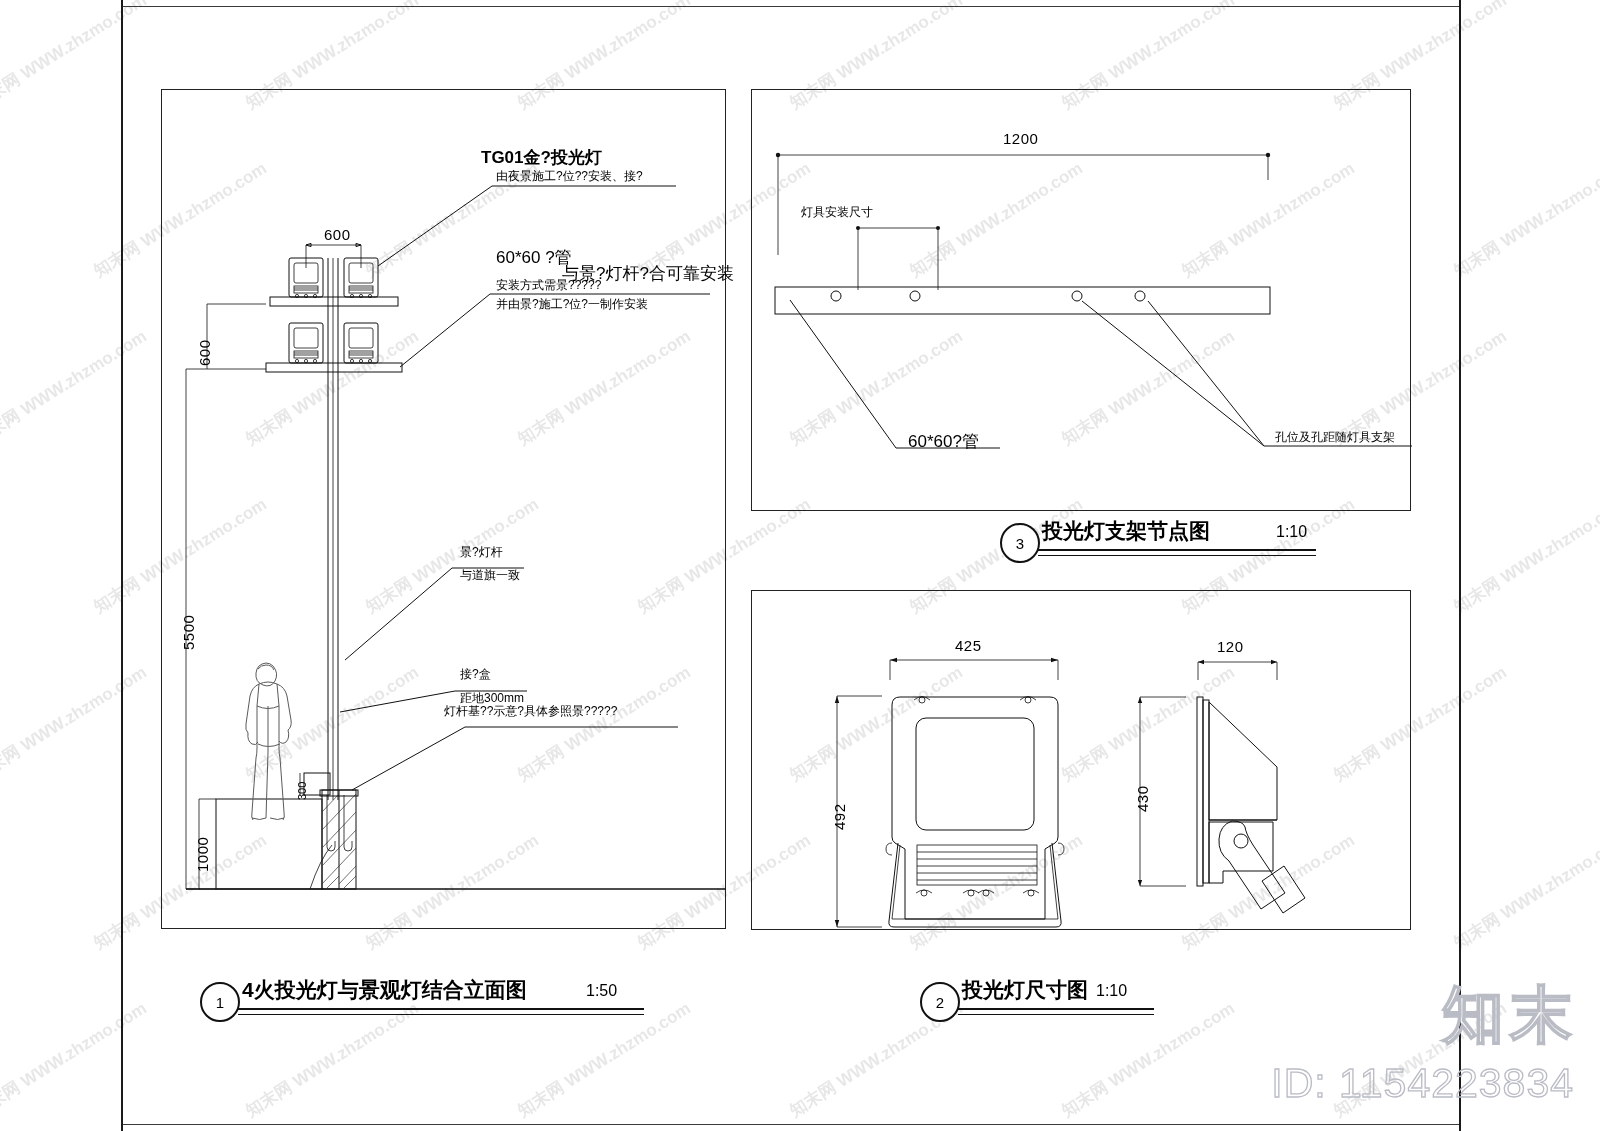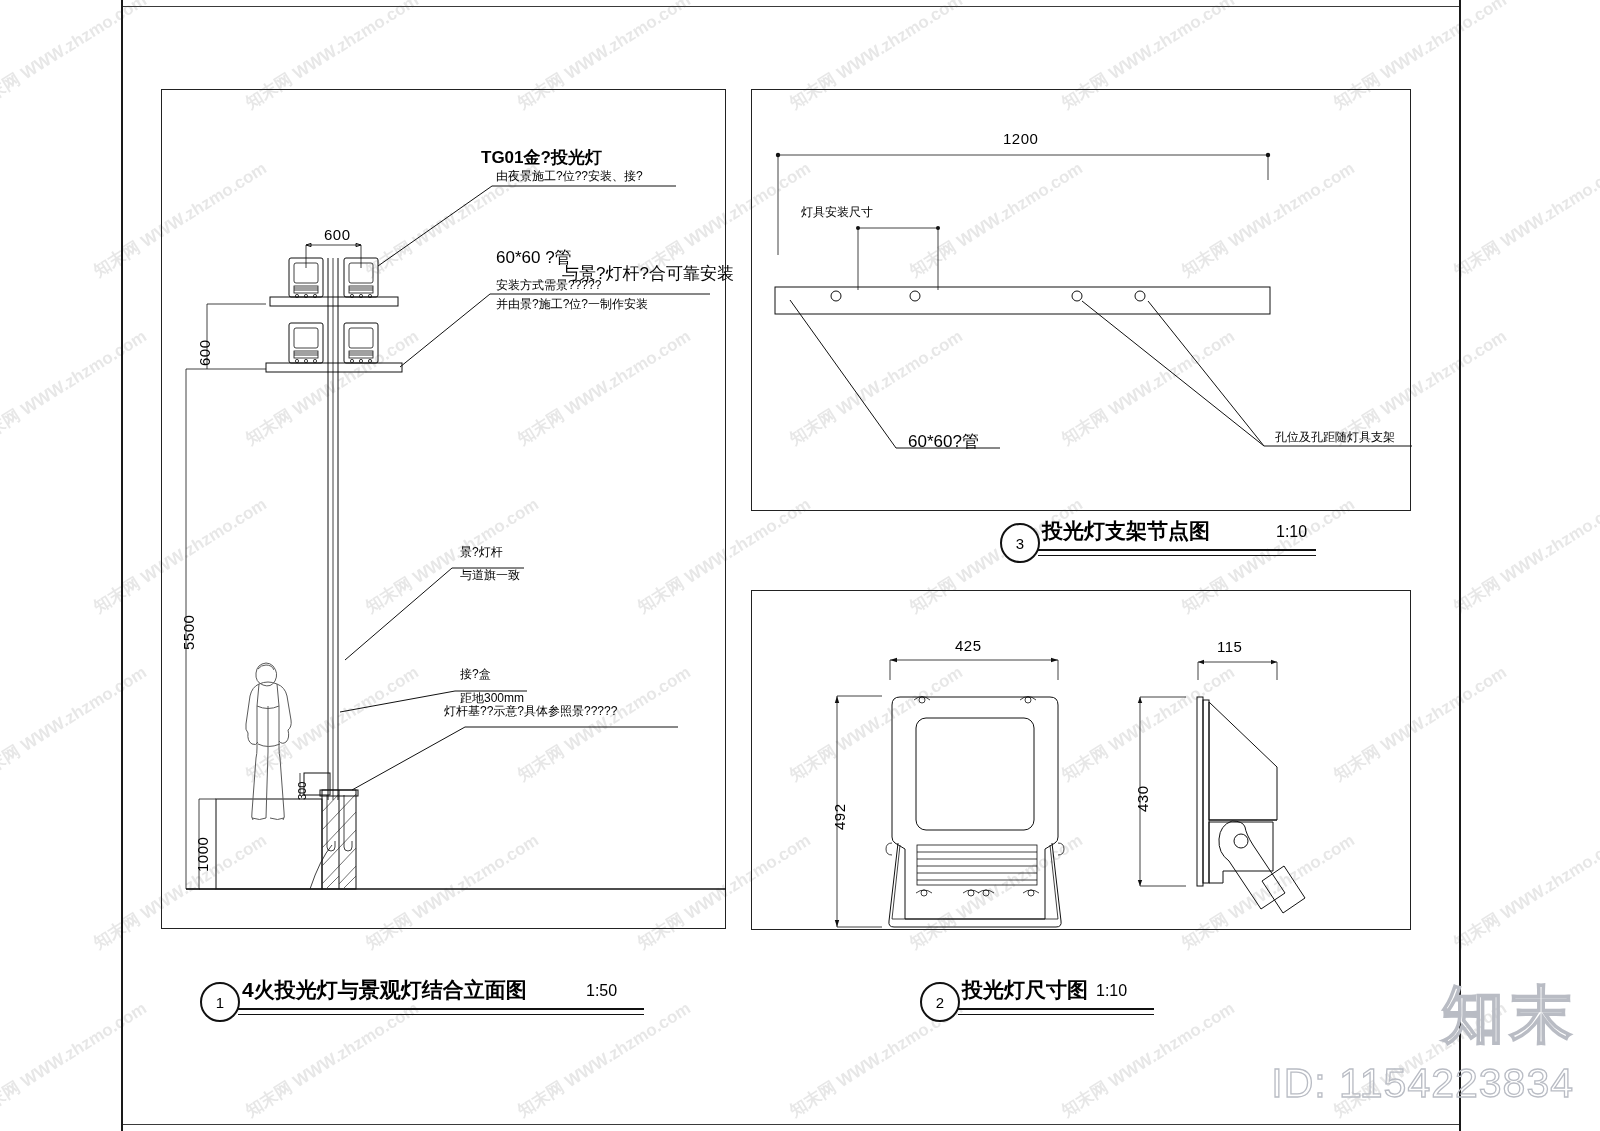--- a/index.html
+++ b/index.html
@@ -441,21 +441,21 @@
     <path class="ln" d="M1209,822 v61 h14 v-12 h50 v-49 z"></path>
 
     <path class="ln" d="M1232,821 q-12,4 -13,18 q-1,14 10,22 l32,48 l24,-16 l-32,-48 q-7,-11 -8,-18 q-2,-6 -13,-6 z"></path>
     <circle class="ln" cx="1241" cy="841" r="7"></circle>
 
     <path class="ln" d="M1262,881 l22,-15 l21,32 l-22,15 z"></path>
   </svg>
 
   <div class="txt dimtxt" style="left:955px; top:637px;">425</div>
   <div class="txt dimtxt dimtxt-v" style="left:831px; top:830px;">492</div>
-  <div class="txt dimtxt" style="left:1217px; top:638px;">115</div>
+  <div class="txt dimtxt" style="left:1217px; top:638px;">120</div>
   <div class="txt dimtxt dimtxt-v" style="left:1134px; top:812px;">430</div>
 
   <div class="title-block" style="left:200px; top:978px; width:440px; height:50px;">
     <div class="title-circle" style="left:0; top:4px;">
       <span class="tagnum">1</span>
     </div>
     <div class="txt title-txt" style="left:42px; top:0px;">4火投光灯与景观灯结合立面图</div>
     <div class="txt scale-txt" style="left:386px; top:4px;">1:50</div>
     <div class="title-rule" style="left:38px; top:30px; width:406px;"></div>
     <div class="title-rule2" style="left:38px; top:36px; width:406px;"></div>

